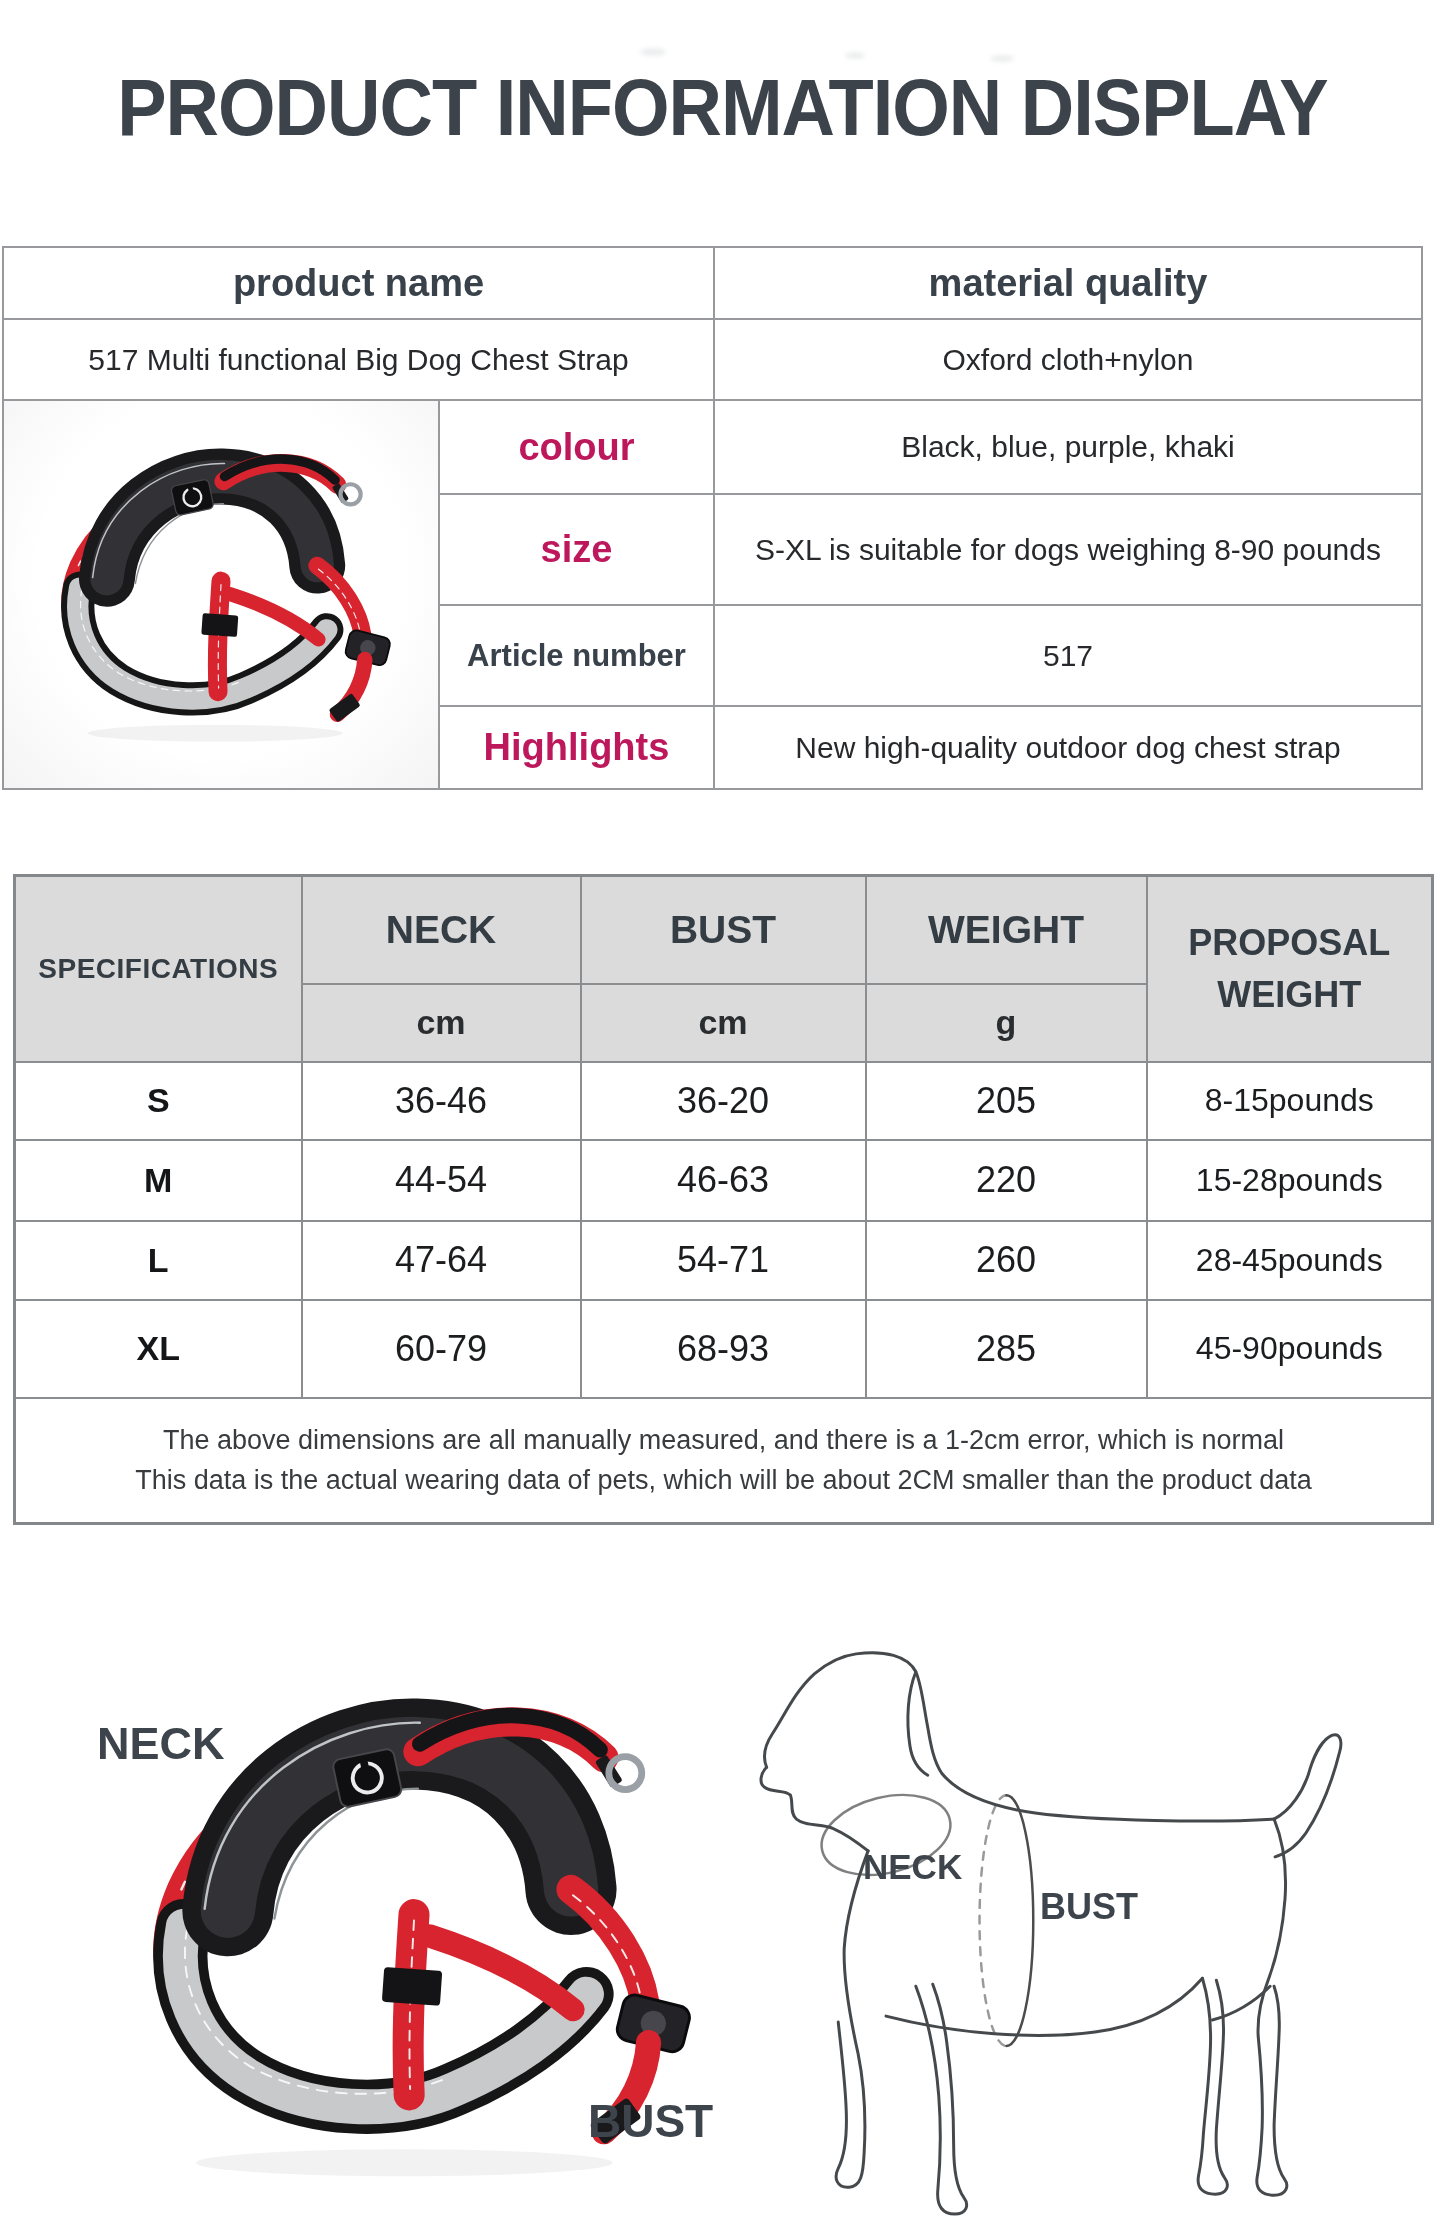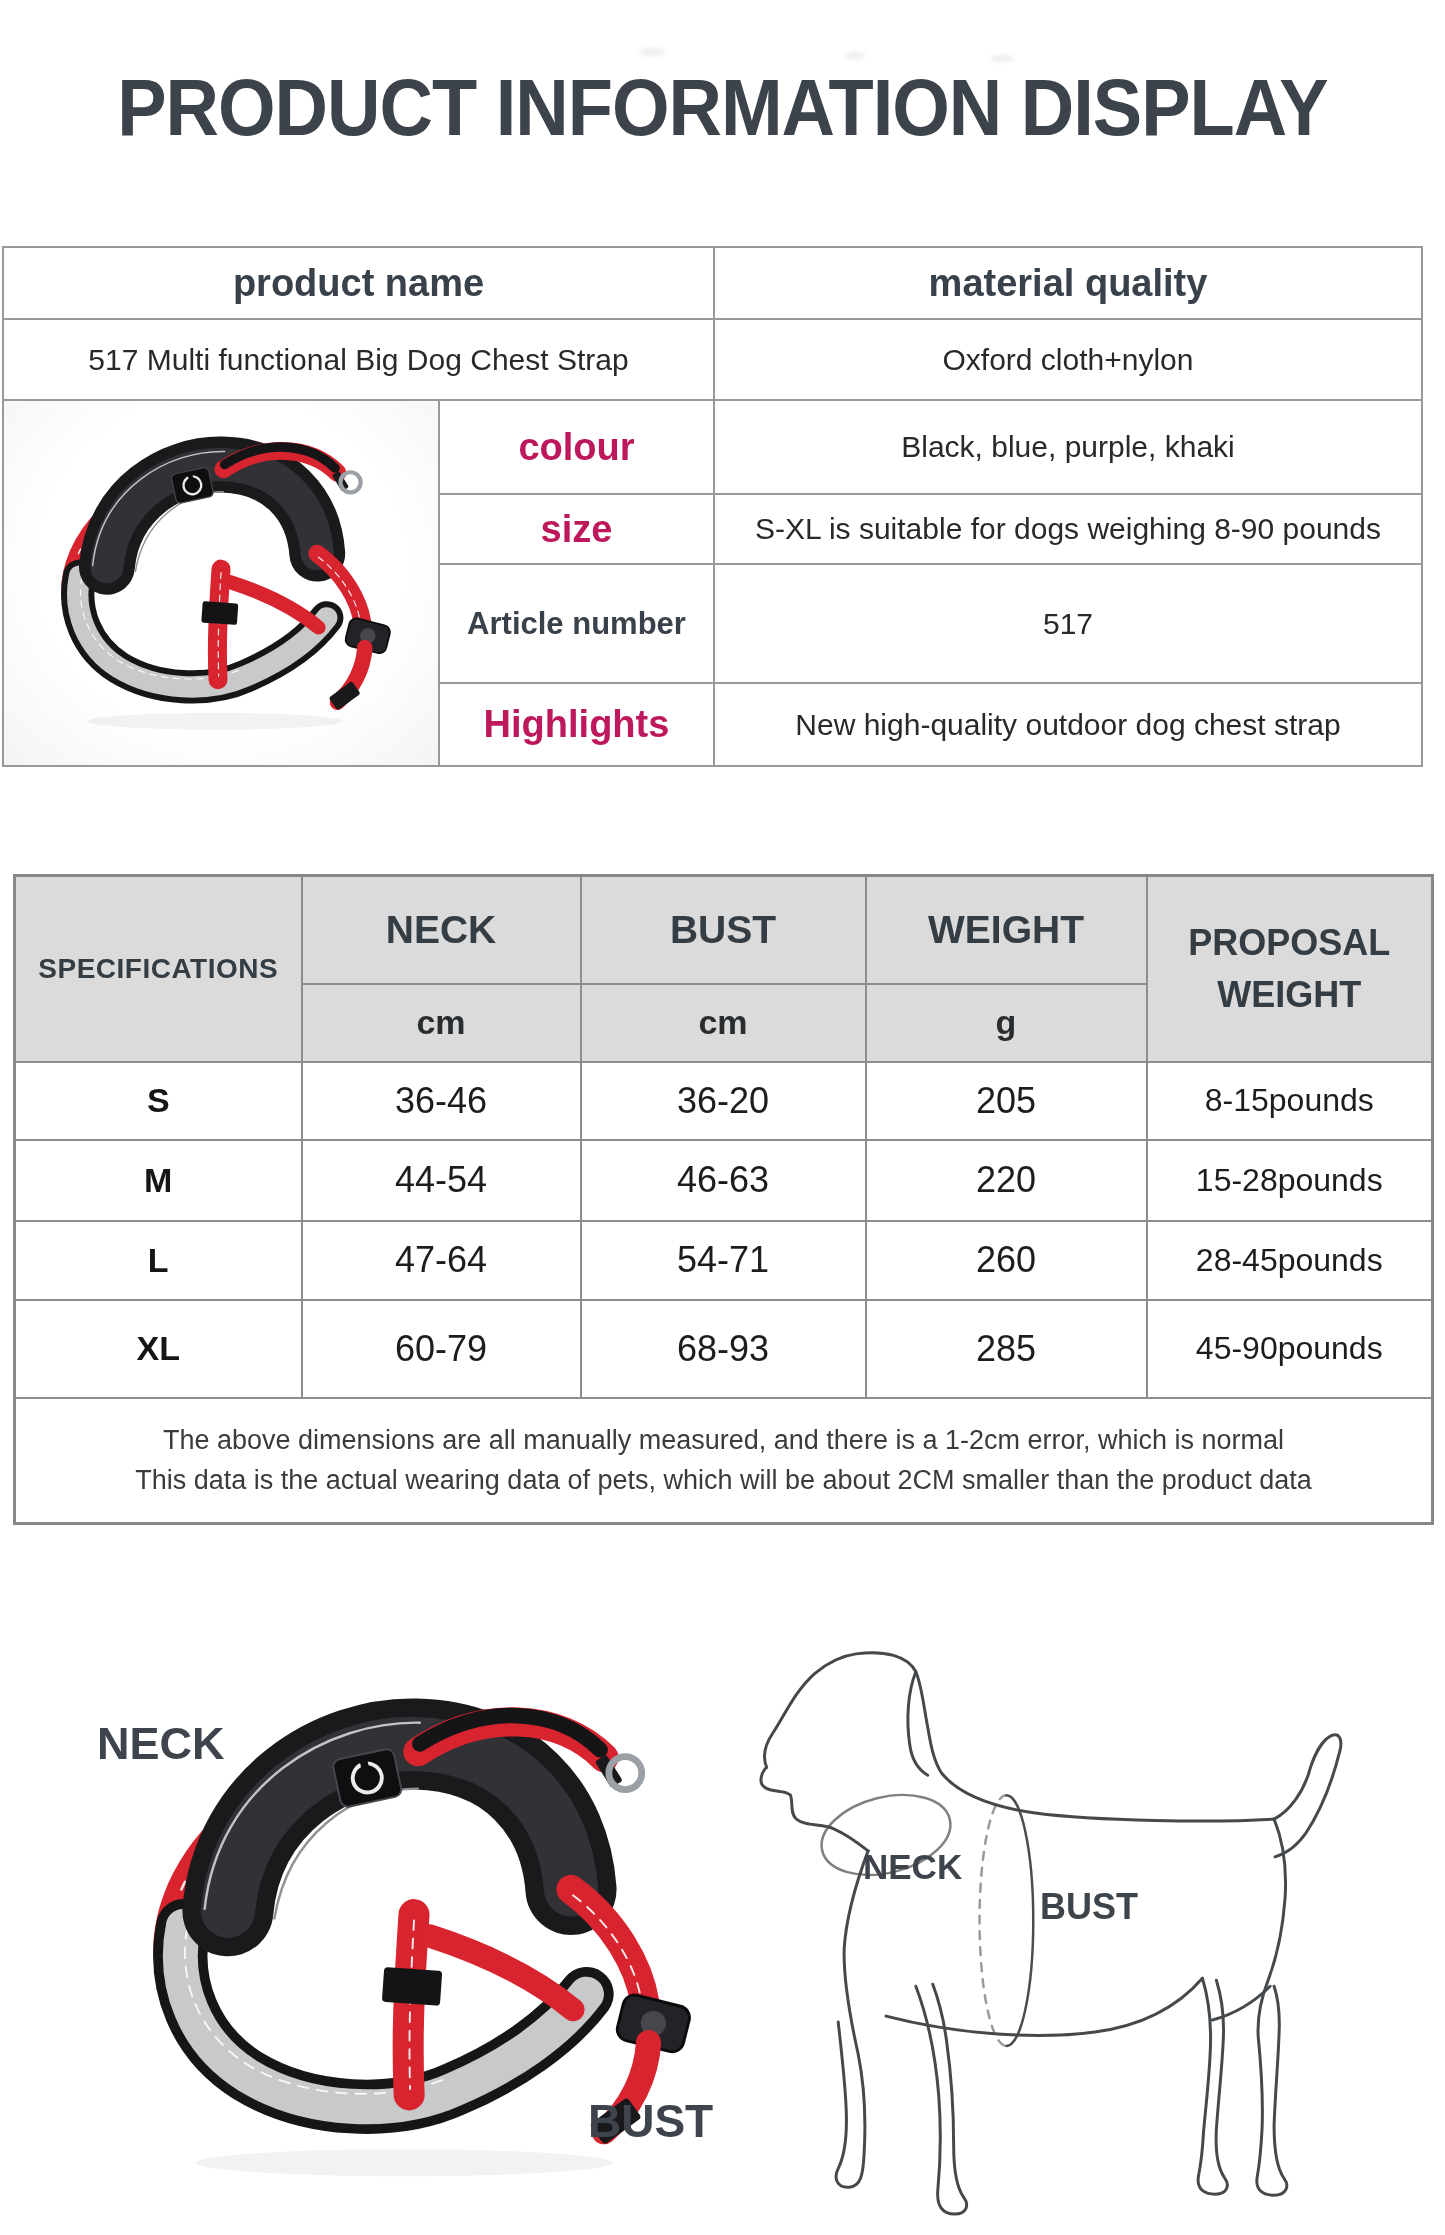--- a/index.html
+++ b/index.html
@@ -118,25 +118,25 @@
     </tr>
     <tr style="height:94px">
       <td rowspan="4" class="img-cell">
         <svg width="416" height="330" viewBox="0 0 700 520">
               <use href="#harness-art"></use>
             </svg>
       </td>
       <td class="lab-lg">colour</td>
       <td class="it-val">Black, blue, purple, khaki</td>
     </tr>
-    <tr style="height:70px">
+    <tr style="height:111px">
       <td class="lab-lg">size</td>
       <td class="it-val">S-XL is suitable for dogs weighing 8-90 pounds</td>
     </tr>
-    <tr style="height:119px">
+    <tr style="height:101px">
       <td class="lab-md">Article number</td>
       <td class="it-val">517</td>
     </tr>
     <tr style="height:83px">
       <td class="lab-lg">Highlights</td>
       <td class="it-val">New high-quality outdoor dog chest strap</td>
     </tr>
   </tbody>
     </table>
 

